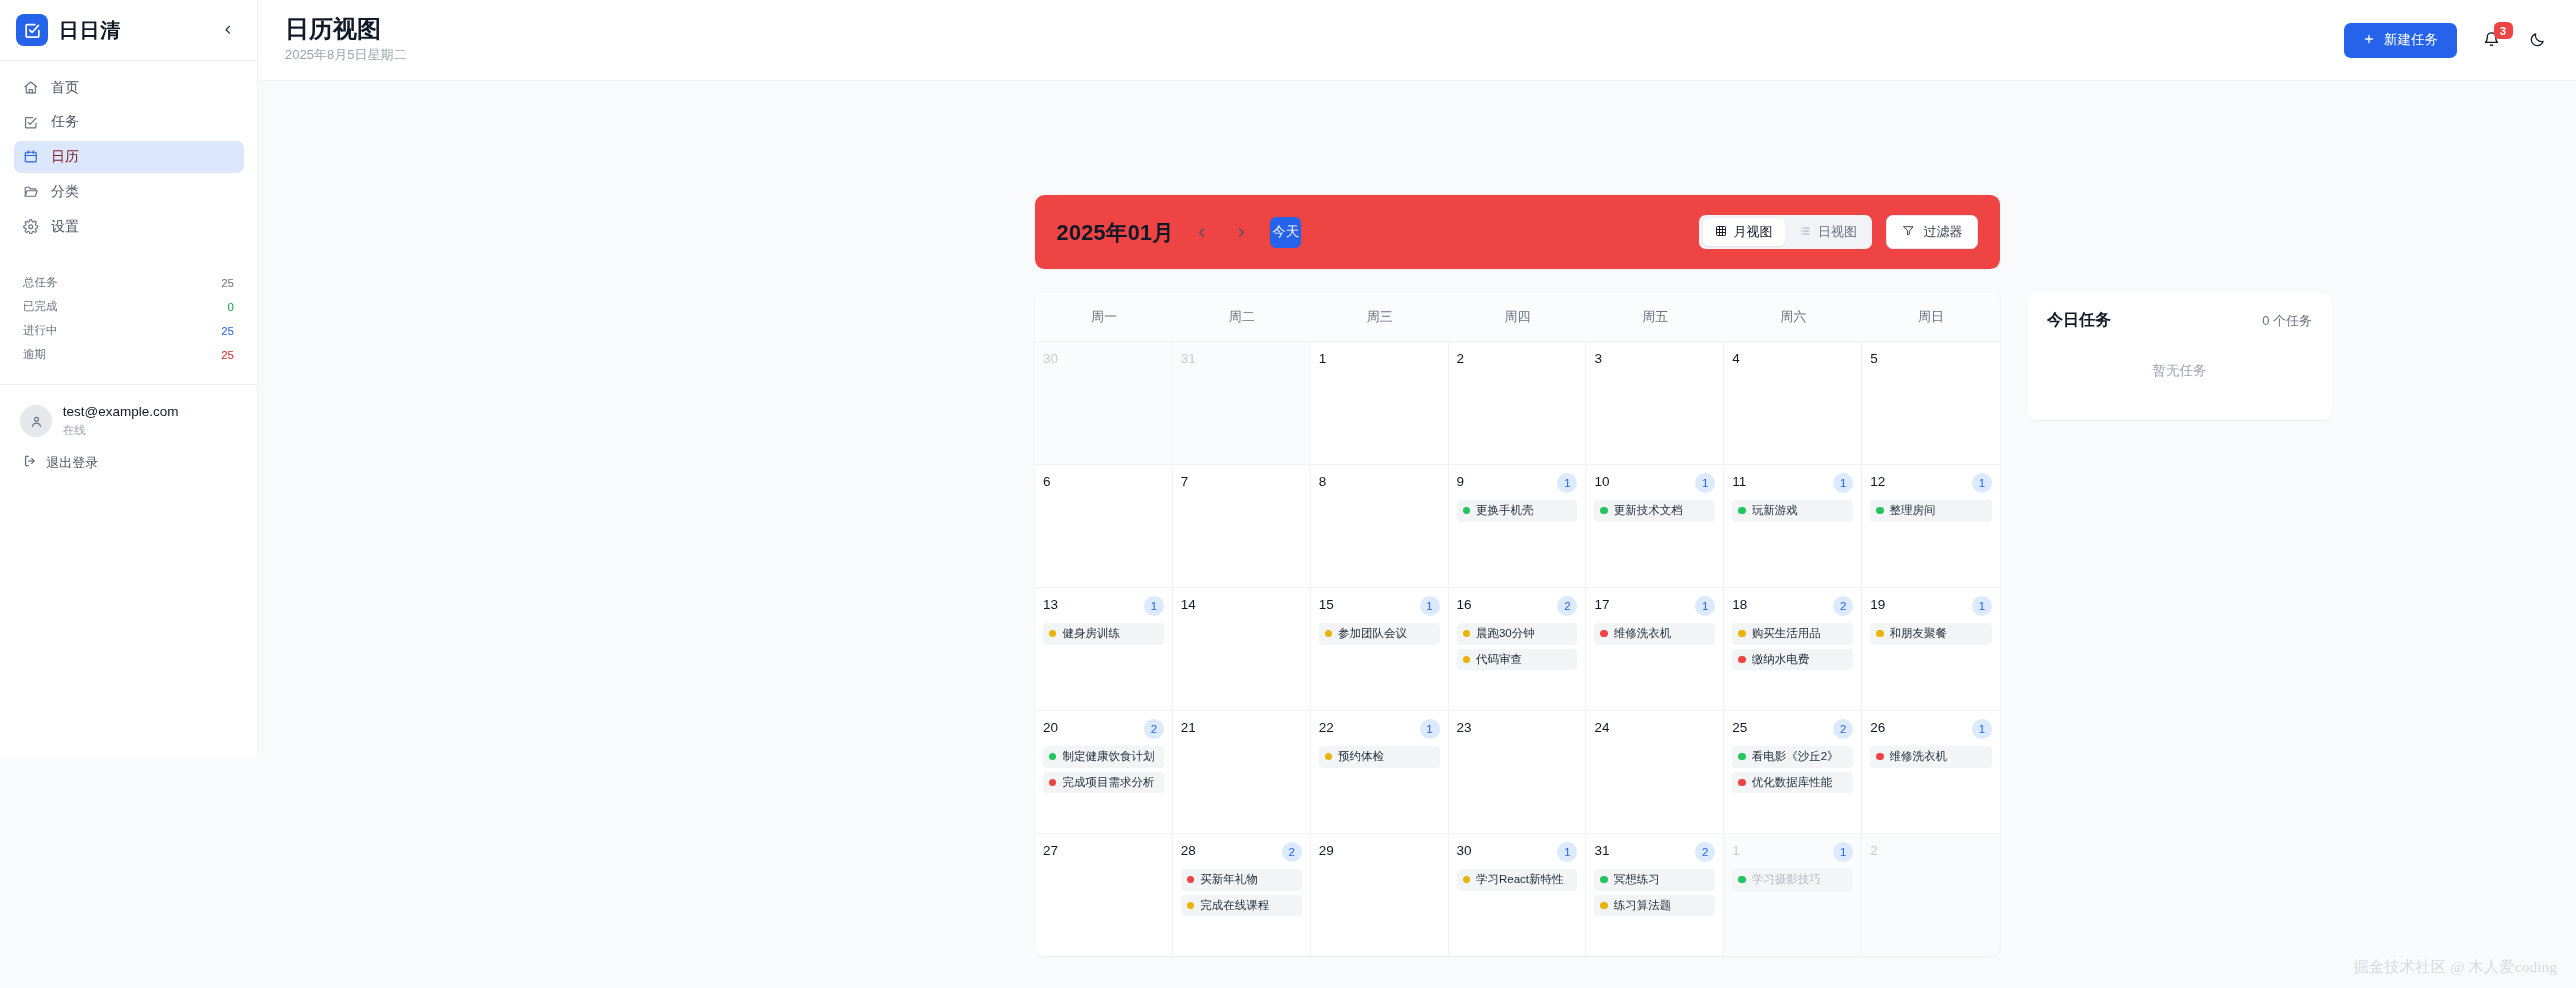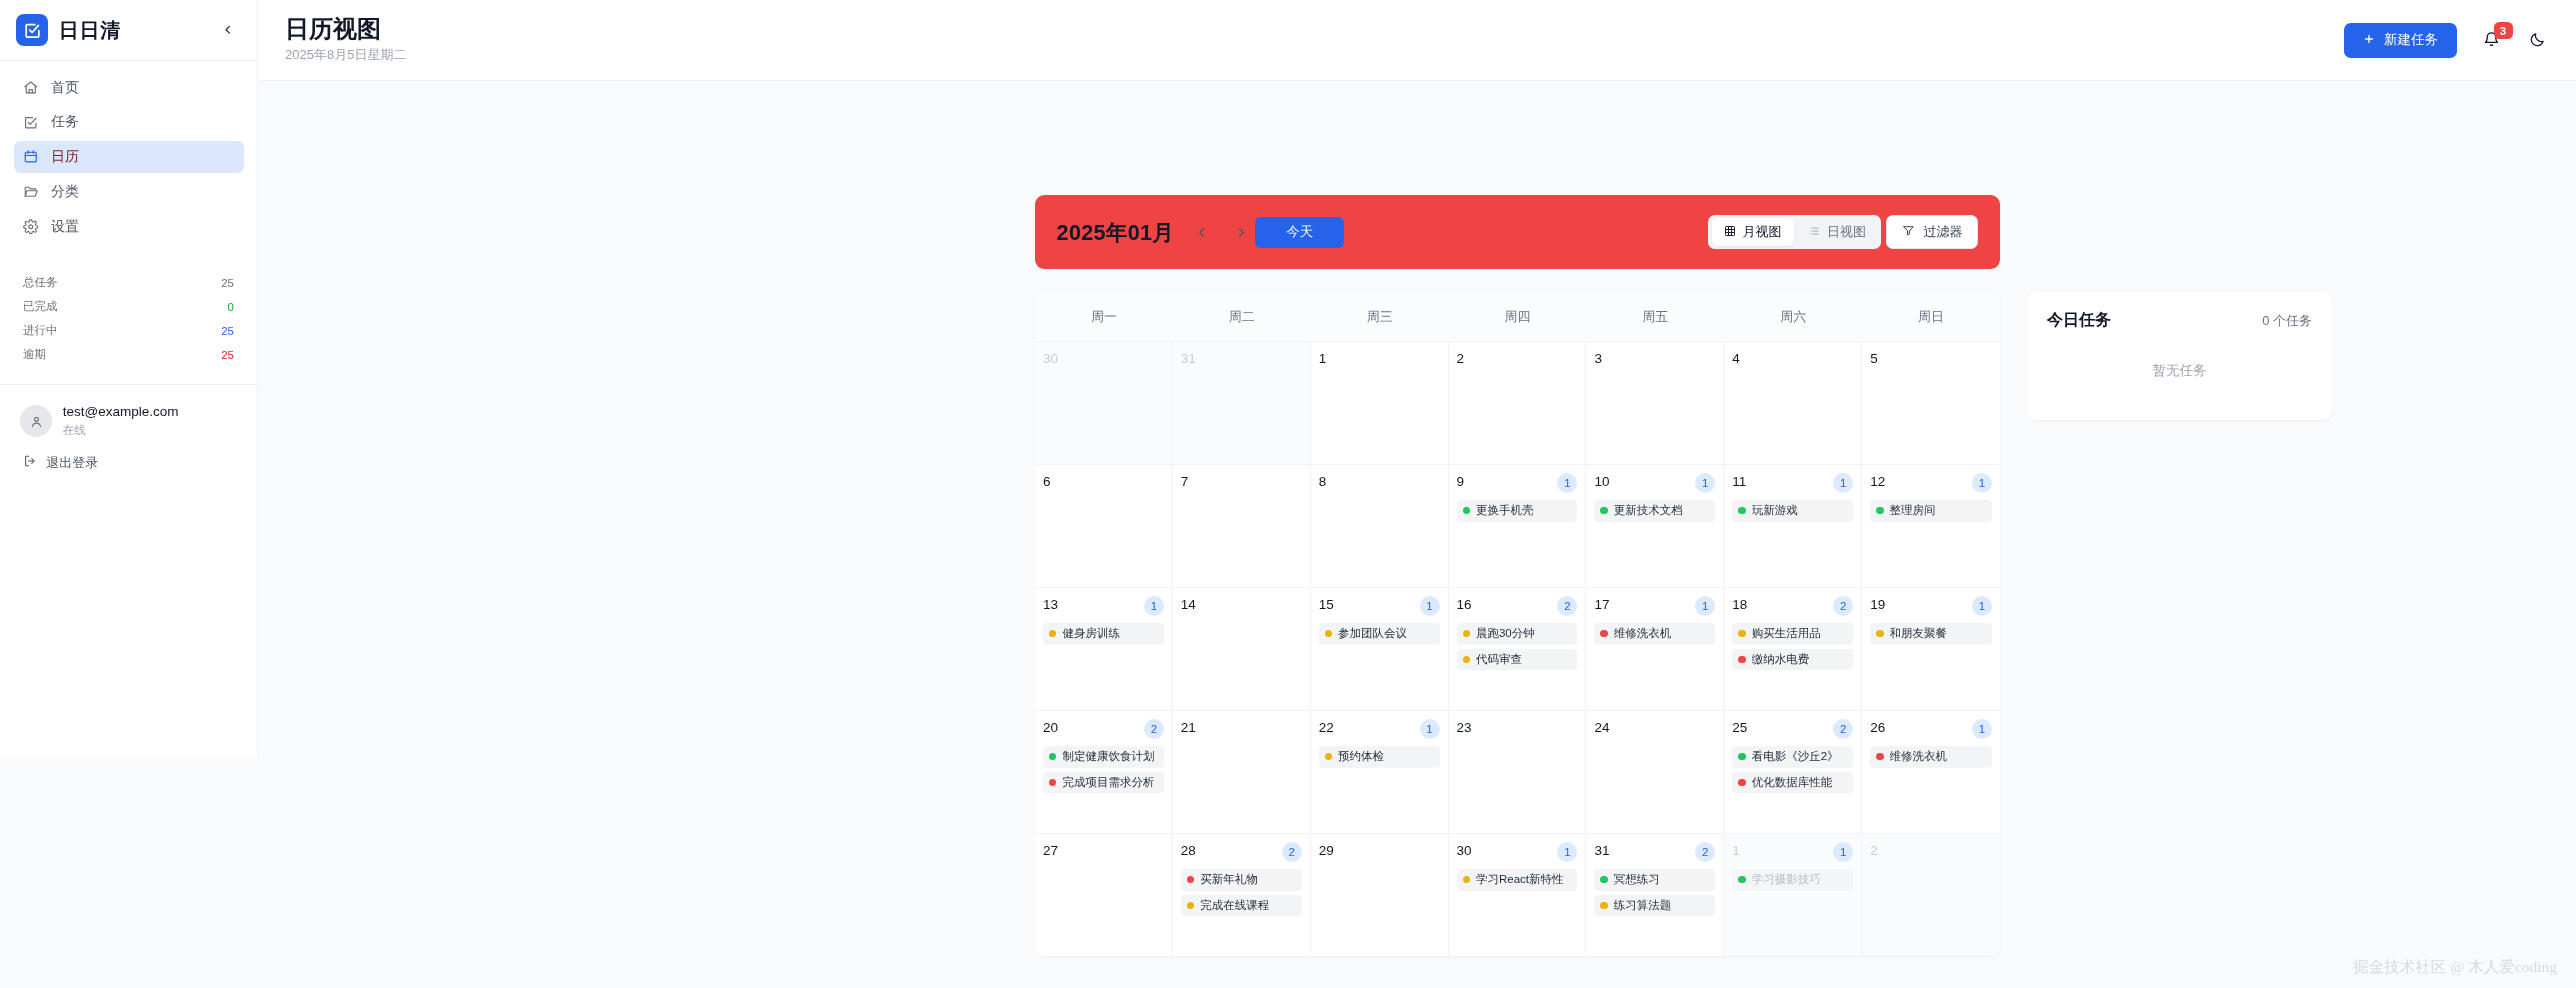--- a/index.html
+++ b/index.html
@@ -117,25 +117,25 @@
     box-shadow: 0 0.7px 2px rgba(16,24,40,.06);
     display: flex; align-items: center; padding: 0 21.6px;
   }
   .cal-month { font-size: 21.6px; font-weight: 700; color: #111827; letter-spacing: 0.3px; }
   .nav-arrow {
     width: 27px; height: 27px; margin-left: 13.5px;
     display: flex; align-items: center; justify-content: center;
     color: #4b5563; font-size: 17.6px; cursor: pointer;
   }
   .btn-today {
-    background: #2563eb; color: #fff;
-    border: none; border-radius: 6px; height: 31px; padding: 0 31px;
+    margin-left: 15px; background: #2563eb; color: #fff;
+    border: none; border-radius: 6px; height: 31px; padding: 0 2px;
     font-size: 13.5px; cursor: pointer; font-family: Liberation Sans, sans-serif;
   }
-  .tb-right { margin-left: auto; display: flex; align-items: center; gap: 5px; }
+  .tb-right { margin-left: auto; display: flex; align-items: center; gap: 14px; }
   .seg {
     background: #f1f3f7; border-radius: 6.8px; padding: 3.4px;
     display: flex; align-items: center; gap: 2.7px;
   }
   .seg-btn {
     display: flex; align-items: center; gap: 6.8px;
     height: 28px; padding: 0 12px; border-radius: 5.4px;
     font-size: 13px; color: #6b7280; cursor: pointer; background: transparent; border: none;
     font-family: inherit;
   }

